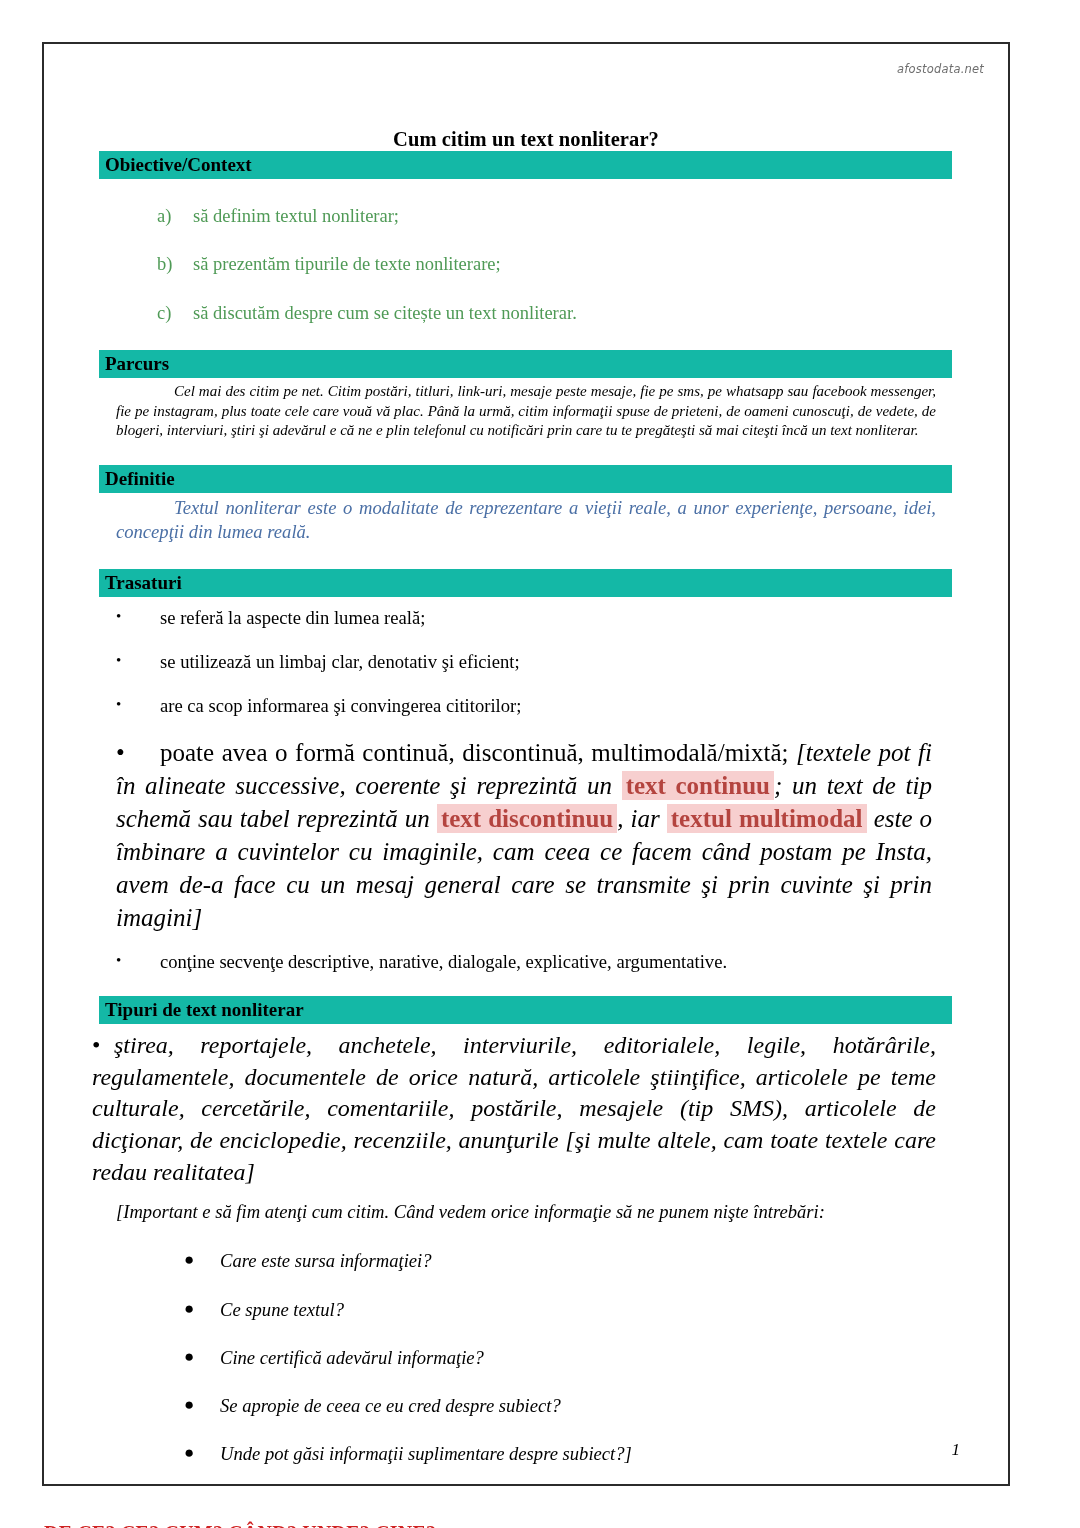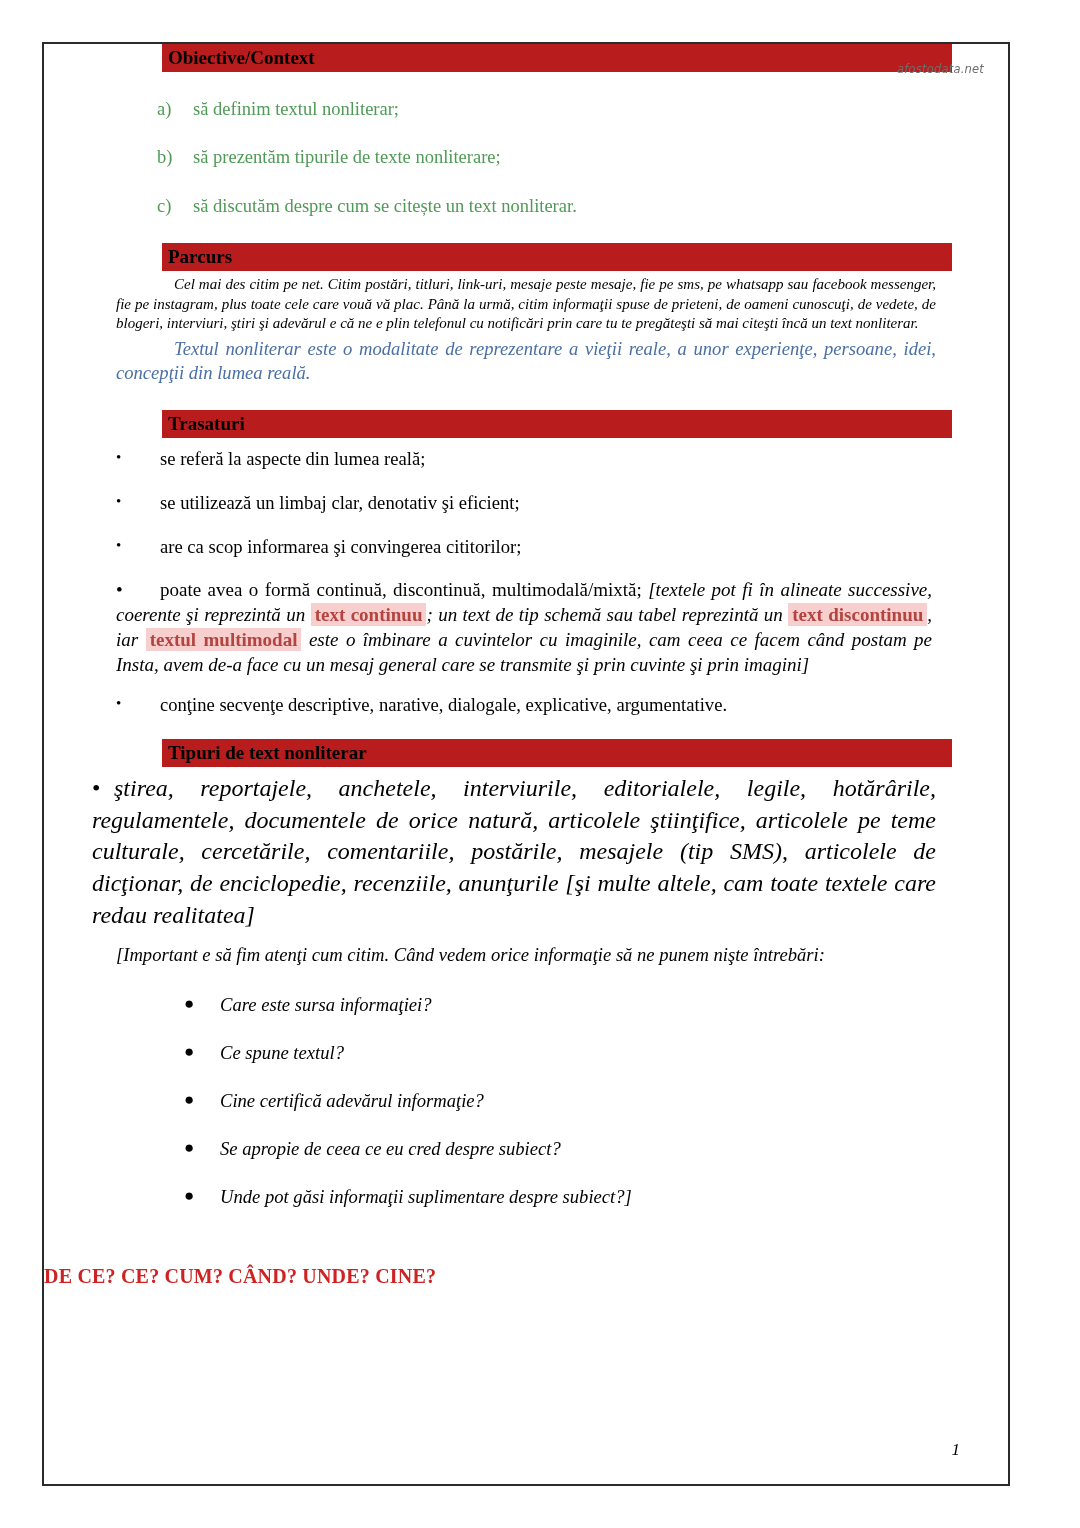--- a/index.html
+++ b/index.html
@@ -52,22 +52,22 @@
   .doc-title {
     margin-top: 84px;
     text-align: center;
     font-weight: bold;
     font-size: 20.5px;
     letter-spacing: 0.1px;
   }
 
   
   .bar {
-    background: #b91c1c;
-    margin-left: 118px;
+    background: #14b8a6;
+    margin-left: 55px;
     margin-right: 56px;
     padding: 3px 0 4px 6px;
     font-weight: bold;
     font-size: 19px;
     line-height: 1.12;
     color: #000000;
   }
 
   
   .lettered {
@@ -118,21 +118,21 @@
   .bul-row .dot {
     width: 44px;
     flex: none;
     text-align: left;
     font-size: 15px;
     line-height: 1.45;
   }
   .bul-row .bul-text { flex: 1; }
 
   .para-bullet-just {
-    font-size: 19px;
+    font-size: 25px;
     line-height: 1.32;
     text-align: justify;
     margin: 18px 76px 0 72px;
     text-indent: 0;
   }
   .para-bullet-just .lead-dot {
     display: inline-block;
     width: 44px;
   }
   .para-bullet-just .it { font-style: italic; }
@@ -196,39 +196,41 @@
   }
 </style>
 </head>
 <body>
 
 <div class="page">
   <div class="page-inner">
 
     <div class="watermark">afostodata.net</div>
 
+    <div class="doc-title">Cum citim un text nonliterar?</div>
 
     <div class="bar">Obiective/Context</div>
 
     <div class="lettered-row">
       <span class="marker lettered">a)</span>
       <span class="lettered">să definim textul nonliterar;</span>
     </div>
     <div class="lettered-row">
       <span class="marker lettered">b)</span>
       <span class="lettered">să prezentăm tipurile de texte nonliterare;</span>
     </div>
     <div class="lettered-row">
       <span class="marker lettered">c)</span>
       <span class="lettered">să discutăm despre cum se citește un text nonliterar.</span>
     </div>
 
     <div class="bar" style="margin-top:26px;">Parcurs</div>
     <div class="para-italic">Cel mai des citim pe net. Citim postări, titluri, link-uri, mesaje peste mesaje, fie pe sms, pe whatsapp sau facebook messenger, fie pe instagram, plus toate cele care vouă vă plac. Până la urmă, citim informaţii spuse de prieteni, de oameni cunoscuţi, de vedete, de blogeri, interviuri, ştiri şi adevărul e că ne e plin telefonul cu notificări prin care tu te pregăteşti să mai citeşti încă un text nonliterar.</div>
 
+    <div class="bar" style="margin-top:24px;">Definitie</div>
     <div class="para-def">Textul nonliterar este o modalitate de reprezentare a vieţii reale, a unor experienţe, persoane, idei, concepţii din lumea reală.</div>
 
     <div class="bar" style="margin-top:25px;">Trasaturi</div>
 
     <div class="bul-row" style="margin-top:9px;">
       <span class="dot">•</span>
       <span class="bul-text">se referă la aspecte din lumea reală;</span>
     </div>
     <div class="bul-row">
       <span class="dot">•</span>

